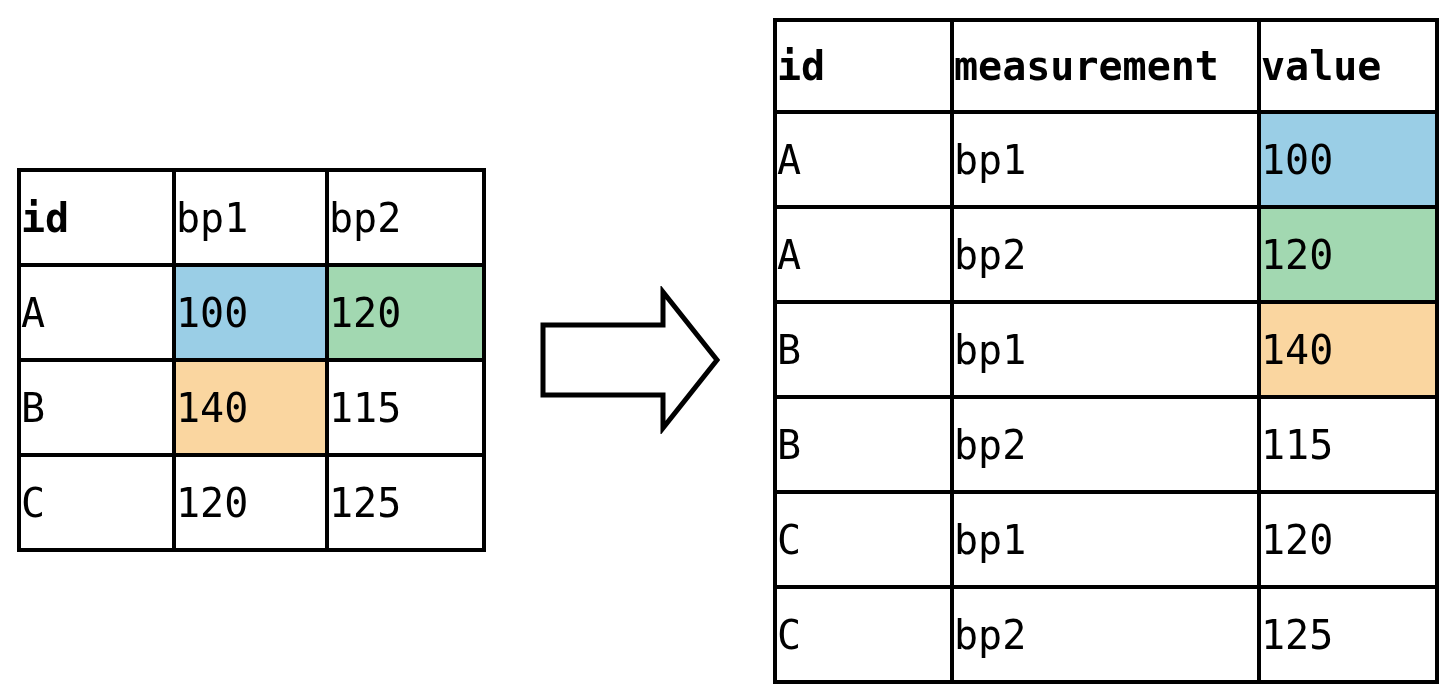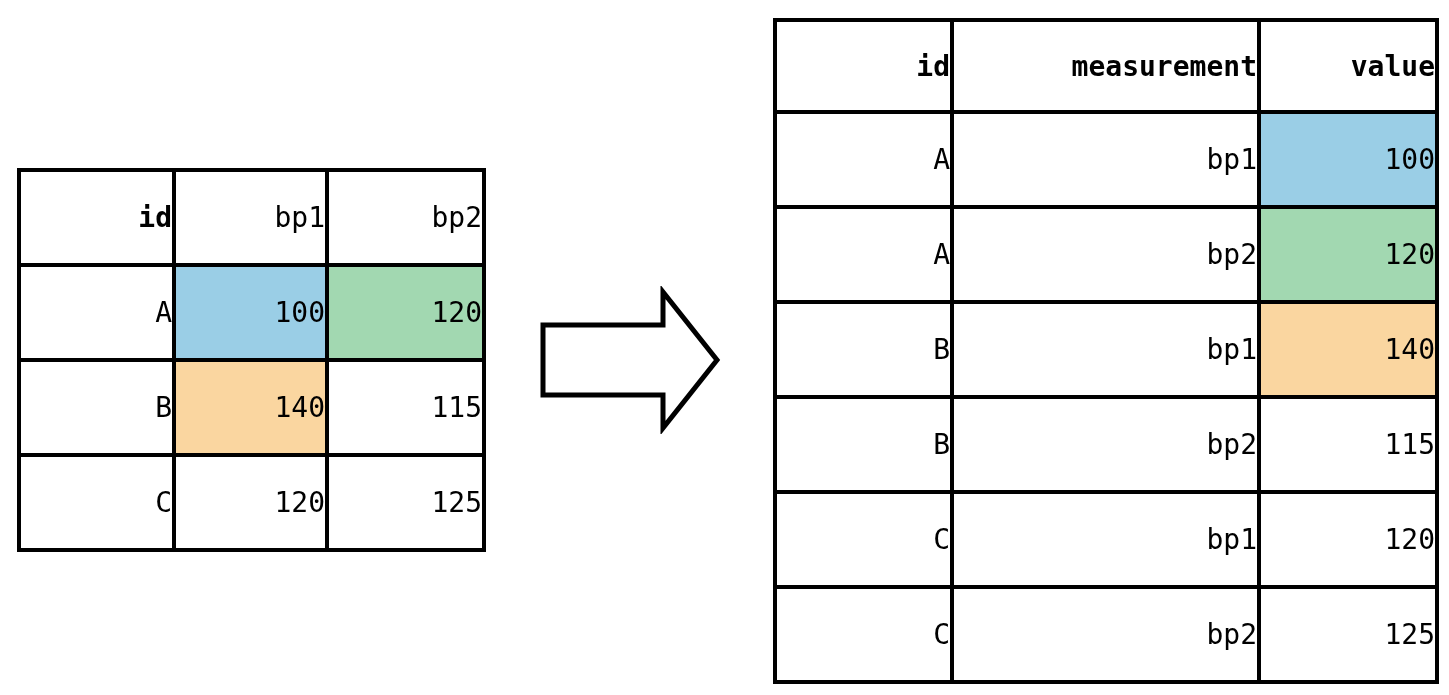--- a/index.html
+++ b/index.html
@@ -16,23 +16,23 @@
     color: #000000;
     overflow: hidden;
   }
   table {
     border-collapse: collapse;
     table-layout: fixed;
     position: absolute;
   }
   td, th {
     border: 4px solid #000000;
-    text-align: right;
+    text-align: left;
     vertical-align: middle;
-    font-size: 28px;
+    font-size: 40px;
     font-weight: normal;
     padding: 0;
     overflow: hidden;
   }
   th.bold { font-weight: bold; }
 
   
   #wide-table { left: 17px; top: 168px; }
   #wide-table col.c1 { width: 155px; }
   #wide-table col.c2 { width: 153px; }

